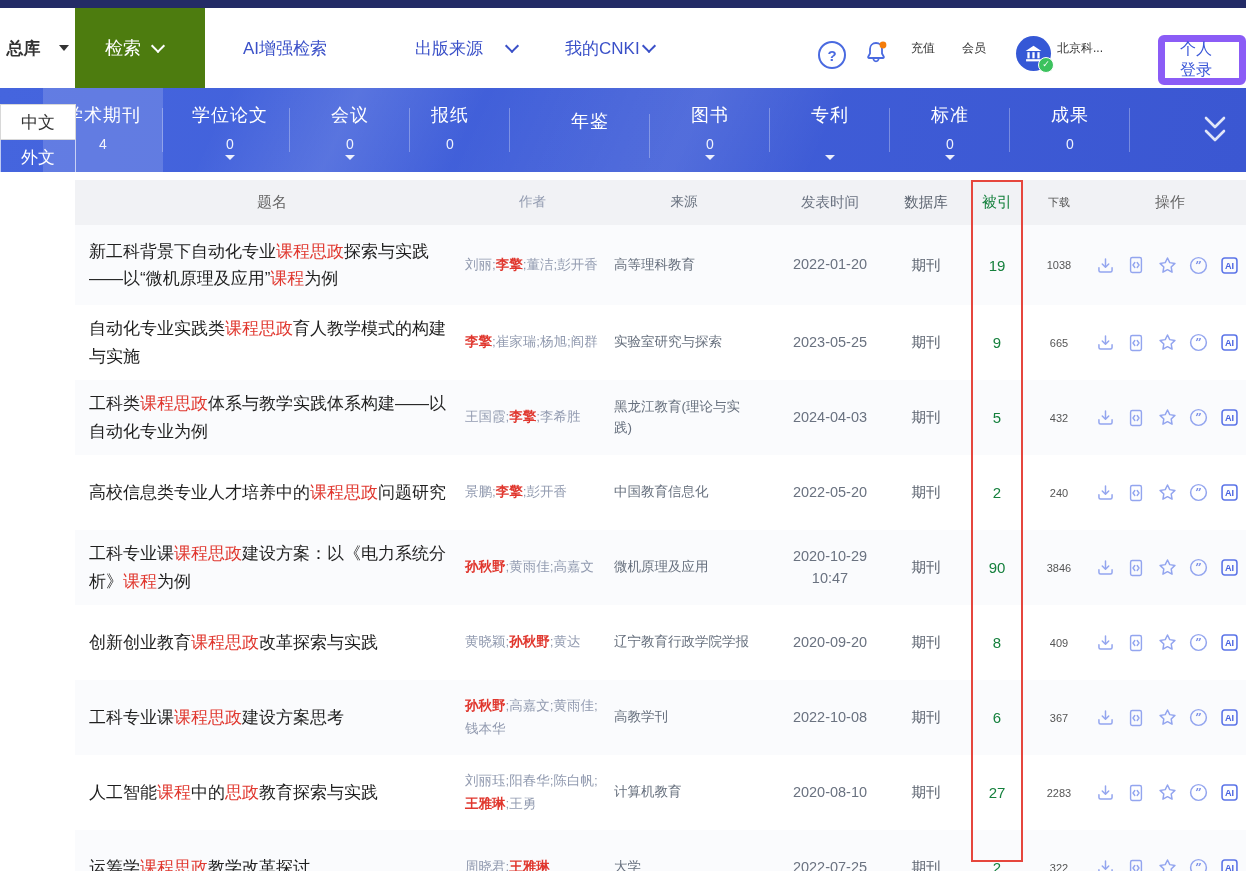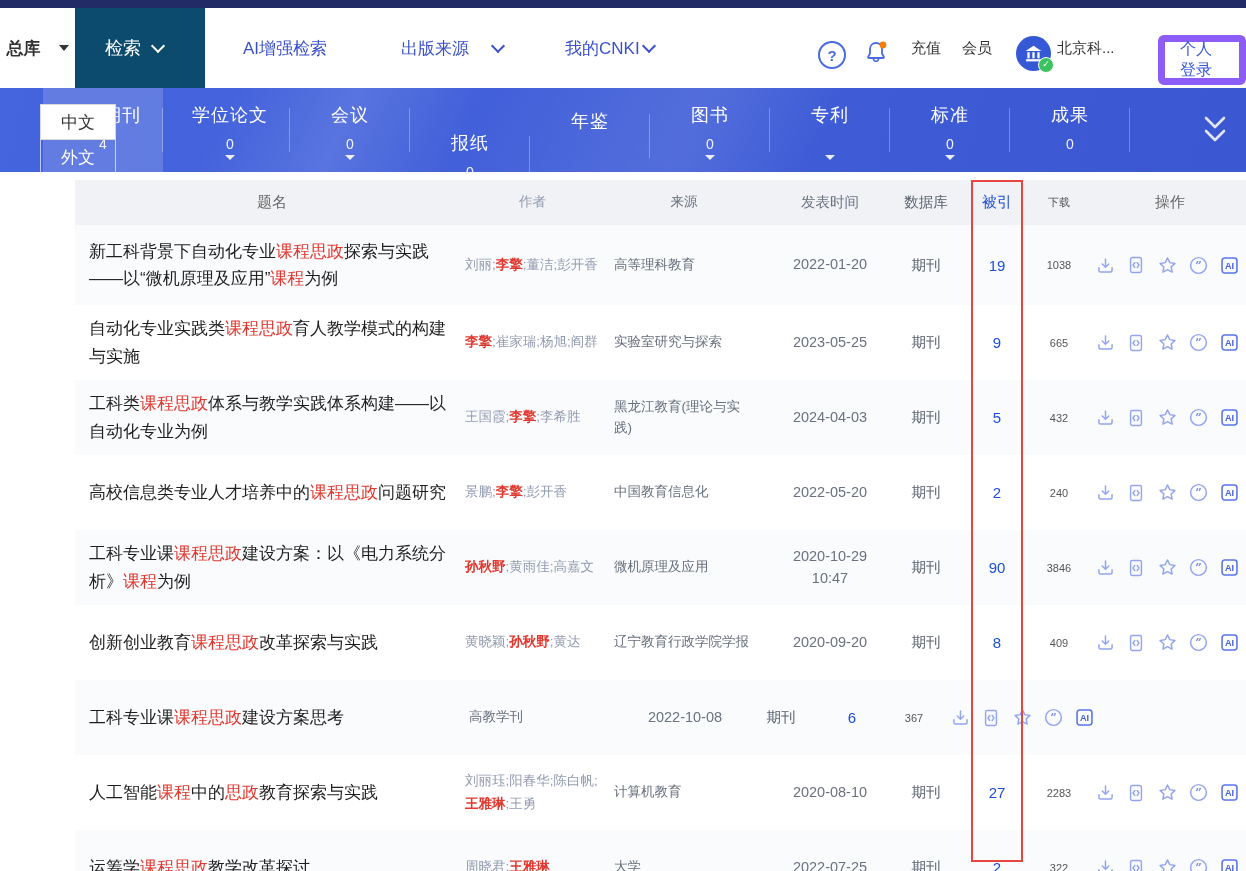--- a/index.html
+++ b/index.html
@@ -7,60 +7,60 @@
 
   
   .top-strip{position:absolute;left:0;top:0;width:1246px;height:8px;background:#232b66;}
 
   
   .navbar{position:absolute;left:0;top:8px;width:1246px;height:80px;background:#fff;}
   .nav-item{position:absolute;top:0;height:80px;display:flex;align-items:center;font-size:17px;color:#3a50c8;cursor:pointer;}
   .lib-box{position:absolute;left:0;top:0;width:75px;height:80px;background:#fff;z-index:3;display:flex;align-items:center;justify-content:center;gap:18px;}
   .lib-box .lbl{font-size:17px;font-weight:700;color:#333;}
   .caret-down{width:0;height:0;border-left:5px solid transparent;border-right:5px solid transparent;border-top:6px solid #333;}
-  .search-box{position:absolute;left:63px;top:0;width:142px;height:80px;background:#0c4a6e;z-index:2;display:flex;align-items:center;justify-content:center;gap:12px;color:#fff;font-size:18px;cursor:pointer;}
+  .search-box{position:absolute;left:63px;top:0;width:142px;height:80px;background:#4d7c0f;z-index:2;display:flex;align-items:center;justify-content:center;gap:12px;color:#fff;font-size:18px;cursor:pointer;}
   .chev{display:inline-block;width:8px;height:8px;border-right:2px solid currentColor;border-bottom:2px solid currentColor;transform:rotate(45deg);margin-top:-5px;}
-  .nav-plain{color:#333;font-size:15px;}
+  .nav-plain{color:#333;font-size:12px;}
   .help-icon{position:absolute;left:818px;top:33px;width:24px;height:24px;border:2px solid #4a6ae0;border-radius:50%;color:#4a6ae0;font-size:15px;font-weight:700;display:flex;align-items:center;justify-content:center;cursor:pointer;}
   .bell-wrap{position:absolute;left:862px;top:30px;width:28px;height:28px;cursor:pointer;}
   .avatar{position:absolute;left:1016px;top:28px;width:35px;height:35px;border-radius:50%;background:#3558d6;display:flex;align-items:center;justify-content:center;}
   .avatar .badge{position:absolute;right:-3px;bottom:-2px;width:14px;height:14px;border-radius:50%;background:#3cc25e;border:1.5px solid #fff;color:#fff;font-size:9px;line-height:13px;text-align:center;font-weight:700;}
   .login-btn{position:absolute;left:1158px;top:27px;height:36px;padding:0 15px;border:7px solid #8b5cf6;border-radius:6px;background:#fff;color:#3a57d8;font-size:16px;display:flex;align-items:center;cursor:pointer;}
 
   
   .tabbar{position:absolute;left:0;top:88px;width:1246px;height:84px;
     background:
       linear-gradient(115deg, rgba(255,255,255,0) 18%, rgba(255,255,255,0.12) 28%, rgba(255,255,255,0) 38%, rgba(255,255,255,0.10) 55%, rgba(255,255,255,0) 66%),
       linear-gradient(100deg,#4565de,#3b57d2);}
   .doc-tab{position:absolute;top:0;width:120px;height:84px;text-align:center;color:#fff;cursor:pointer;}
   .doc-tab::after{content:"";position:absolute;right:0;top:20px;height:44px;width:1px;background:rgba(255,255,255,0.30);}
   .doc-tab.active{background:rgba(255,255,255,0.16);}
   .tab-label{margin-top:15px;font-size:18px;letter-spacing:1px;}
   .tab-count{margin-top:9px;font-size:14px;color:rgba(255,255,255,0.92);height:16px;}
   .tab-tri{width:0;height:0;border-left:5px solid transparent;border-right:5px solid transparent;border-top:5px solid rgba(255,255,255,0.9);margin:3px auto 0;}
-  .lang-box{position:absolute;left:0;top:16px;width:76px;z-index:4;padding-left:40px;}
+  .lang-box{position:absolute;left:0;top:16px;width:76px;z-index:4;}
   .lang-tab{height:34px;display:flex;align-items:center;justify-content:center;font-size:17px;cursor:pointer;}
   .lang-tab.cn{background:#fff;color:#333;border:1px solid #d8d8d8;}
   .lang-tab.fg{color:#fff;border:1px solid rgba(255,255,255,0.65);border-top:none;}
   .dbl-chev{position:absolute;left:1198px;top:24px;cursor:pointer;}
 
   
   .table{position:absolute;left:75px;top:180px;width:1171px;}
   .thead{display:flex;height:45px;align-items:center;background:#f1f2f5;color:#666;font-size:15px;}
   .thead .cell{display:flex;align-items:center;justify-content:center;}
   .result-row{display:flex;align-items:center;min-height:75px;}
   .result-row:first-child{min-height:80px;}
   .result-row:nth-child(odd){background:#fafbfd;}
   .cell{box-sizing:border-box;}
   .c-title{width:390px;padding:8px 10px 8px 14px;}
   .c-auth{width:145px;padding-right:10px;font-size:13.5px;color:#929bb0;line-height:1.65;}
   .c-src{width:160px;padding:0 16px 0 4px;font-size:13.5px;color:#67707e;line-height:1.55;}
   .c-date{width:120px;text-align:center;font-size:14.5px;color:#6a7280;line-height:1.5;padding:0 14px;}
   .c-db{width:72px;text-align:center;font-size:14.5px;color:#5c6470;}
-  .c-cite{width:70px;text-align:center;font-size:15px;color:#1d4ed8;}
+  .c-cite{width:70px;text-align:center;font-size:15px;color:#15803d;}
   .c-dl{width:54px;text-align:center;font-size:11px;color:#555;}
   .c-act{flex:1;display:flex;align-items:center;gap:9px;padding-left:8px;}
   .title-text{font-size:17px;color:#1f1f1f;line-height:1.6;cursor:pointer;}
   .title-text .hl{color:#e0372e;}
   .author{cursor:pointer;}
   .author.hl{color:#e0372e;font-weight:700;}
   .act{display:inline-flex;width:22px;height:22px;align-items:center;justify-content:center;cursor:pointer;}
   .act svg{display:block;}
 
   
@@ -77,21 +77,21 @@
       <span>检索</span>
       <span class="chev"></span>
     </div>
     <div class="lib-box">
       <span class="lbl">总库</span>
       <span class="caret-down"></span>
     </div>
     <div class="nav-item" style="left:243px;">
       <span>AI增强检索</span>
     </div>
-    <div class="nav-item" style="left:401px;gap:24px;">
+    <div class="nav-item" style="left:415px;gap:24px;">
       <span>出版来源</span>
       <span class="chev"></span>
     </div>
     <div class="nav-item" style="left:565px;gap:4px;">
       <span>我的CNKI</span>
       <span class="chev"></span>
     </div>
     <div class="help-icon">?</div>
     <div class="bell-wrap">
       <svg width="28" height="28" viewBox="0 0 28 28">
@@ -142,21 +142,21 @@
       <div class="doc-tab" style="left: 170px;">
         <div class="tab-label">学位论文</div>
         <div class="tab-count">0</div>
         <div class="tab-tri"></div>
       </div>
       <div class="doc-tab" style="left: 290px;">
         <div class="tab-label">会议</div>
         <div class="tab-count">0</div>
         <div class="tab-tri"></div>
       </div>
-      <div class="doc-tab" style="left: 410px; margin-top: 28px;">
+      <div class="doc-tab" style="left: 390px;">
         <div class="tab-label">报纸</div>
         <div class="tab-count">0</div>
       </div>
       <div class="doc-tab" style="left: 530px; margin-top: 6px;">
         <div class="tab-label">年鉴</div>
         <div class="tab-count"></div>
       </div>
       <div class="doc-tab" style="left: 650px;">
         <div class="tab-label">图书</div>
         <div class="tab-count">0</div>
@@ -437,20 +437,21 @@
             <span class="act">
               <svg width="21" height="21" viewBox="0 0 24 24">
                 <rect x="3.5" y="3.5" width="17" height="17" rx="3" fill="none" stroke="#5b74e8" stroke-width="1.8"></rect>
                 <text x="12" y="16" text-anchor="middle" font-size="10.5" font-weight="bold" fill="#4a63e0" font-family="Liberation Sans, sans-serif">AI</text>
               </svg>
             </span>
           </div>
         </div>
         <div class="result-row">
           <div class="cell c-title"><span class="title-text"><span class="">工科专业课</span><span class="hl">课程思政</span><span class="">建设方案思考</span></span></div>
+          <div class="cell c-auth"><span class="author hl">孙秋野</span><span>;</span><span class="author">高嘉文</span><span>;</span><span class="author">黄雨佳</span><span>;</span><span class="author">钱本华</span></div>
           <div class="cell c-src">高教学刊</div>
           <div class="cell c-date">2022-10-08</div>
           <div class="cell c-db">期刊</div>
           <div class="cell c-cite">6</div>
           <div class="cell c-dl">367</div>
           <div class="cell c-act">
             <span class="act">
               <svg width="21" height="21" viewBox="0 0 24 24">
                 <path d="M12 4.5v8.5" fill="none" stroke="#93a5ef" stroke-width="1.7" stroke-linecap="round" stroke-linejoin="round"></path>
                 <path d="M8.3 10.2 12 13.9l3.7-3.7" fill="none" stroke="#93a5ef" stroke-width="1.7" stroke-linecap="round" stroke-linejoin="round"></path>

